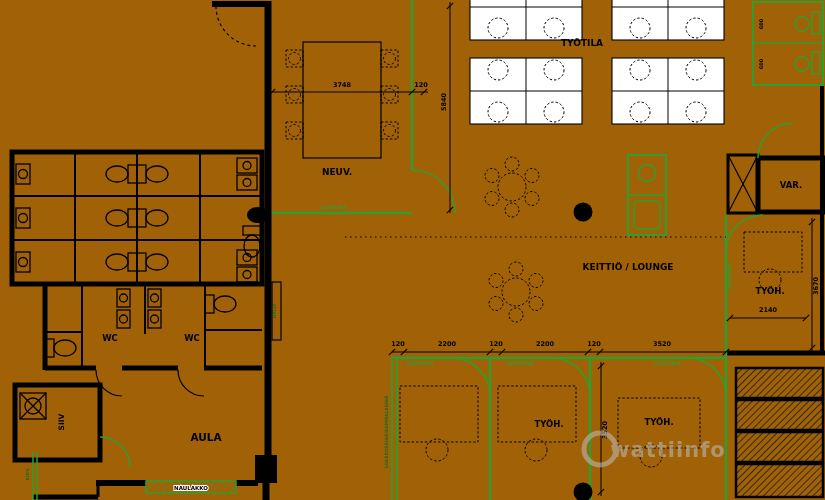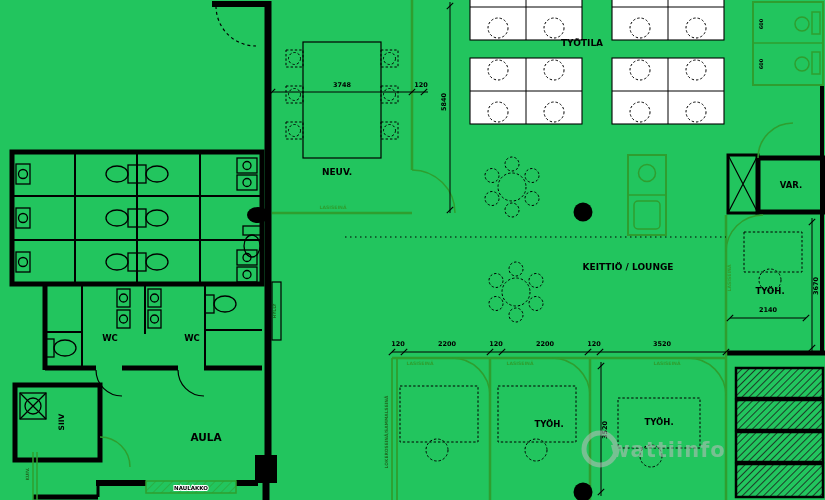--- a/index.html
+++ b/index.html
@@ -1,16 +1,16 @@
 <!DOCTYPE html>
 <html><head>
 <meta charset="utf-8">
 <style>
   html,body{margin:0;padding:0;background:#fff;}
-  .stage{width:825px;height:500px;position:relative;background:#22c55e;overflow:hidden;}
+  .stage{width:825px;height:500px;position:relative;background:#a16207;overflow:hidden;}
   svg{display:block;}
   text{text-anchor:middle;}
   .lbl{font:700 9px "DejaVu Sans",sans-serif;fill:#000;}
   .lbl-big{font:700 10.5px "DejaVu Sans",sans-serif;fill:#000;}
   .lbl-sm{font:700 8.5px "DejaVu Sans",sans-serif;fill:#000;}
   .lbl-v{font:700 7.5px "DejaVu Sans",sans-serif;fill:#000;}
   .dim{font:700 6.5px "DejaVu Sans",sans-serif;fill:#000;}
   .tinyg{font:700 4.6px "DejaVu Sans",sans-serif;fill:#2f9e2f;}
   .tinyk{font:700 4.4px "DejaVu Sans",sans-serif;fill:#1f6b22;}
   .tinyb{font:700 5.5px "DejaVu Sans",sans-serif;fill:#000;paint-order:stroke;stroke:#fff;stroke-width:2px;}

